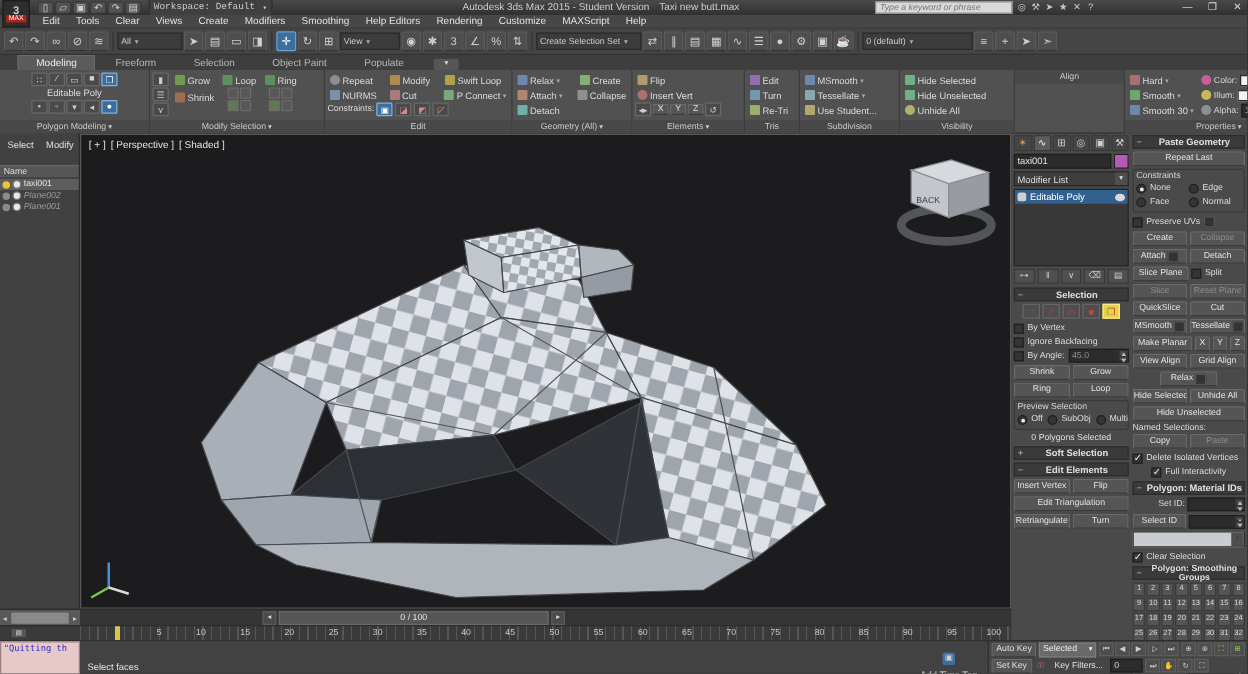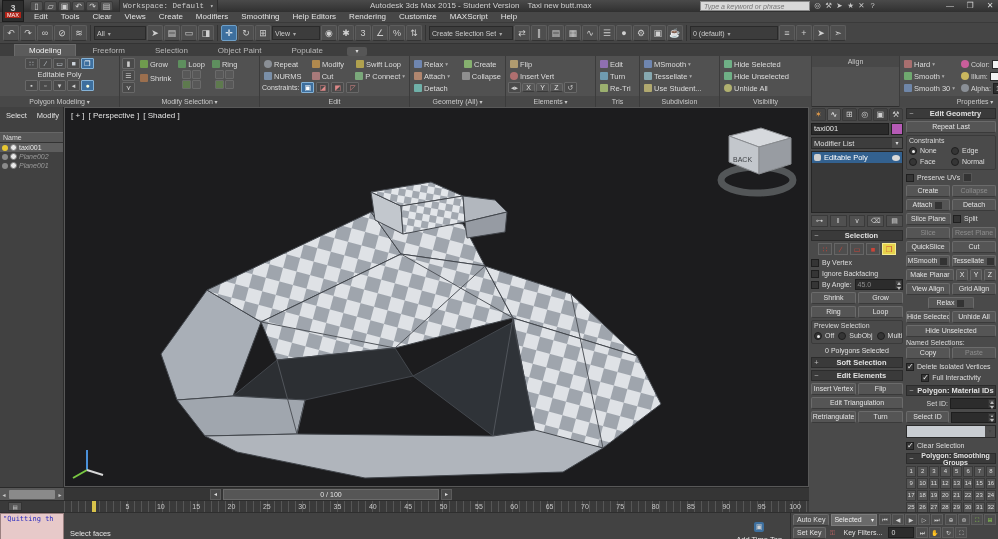--- a/index.html
+++ b/index.html
@@ -794,21 +794,21 @@
         </div>
       <div class="row2">
         <span class="cbtn">Retriangulate</span>
         <span class="cbtn">Turn</span>
       </div>
     </div>
 
     <div class="cmdright">
       <div class="rollhead" style="margin-top:0">
         <span class="pm">−</span>
-          <span class="rtl">Edit Geometry</span>
+          <span class="rtl">Paste Geometry</span>
       </div>
       <div class="row2">
           <span class="cbtn">Repeat Last</span>
         </div>
       <div class="grpbox">
         <div class="grplbl">Constraints</div>
         <div style="display:flex">
           <span class="chkrow" style="flex:1">
               <span class="rdo" data-checked="true"></span>
               <span>None</span>

